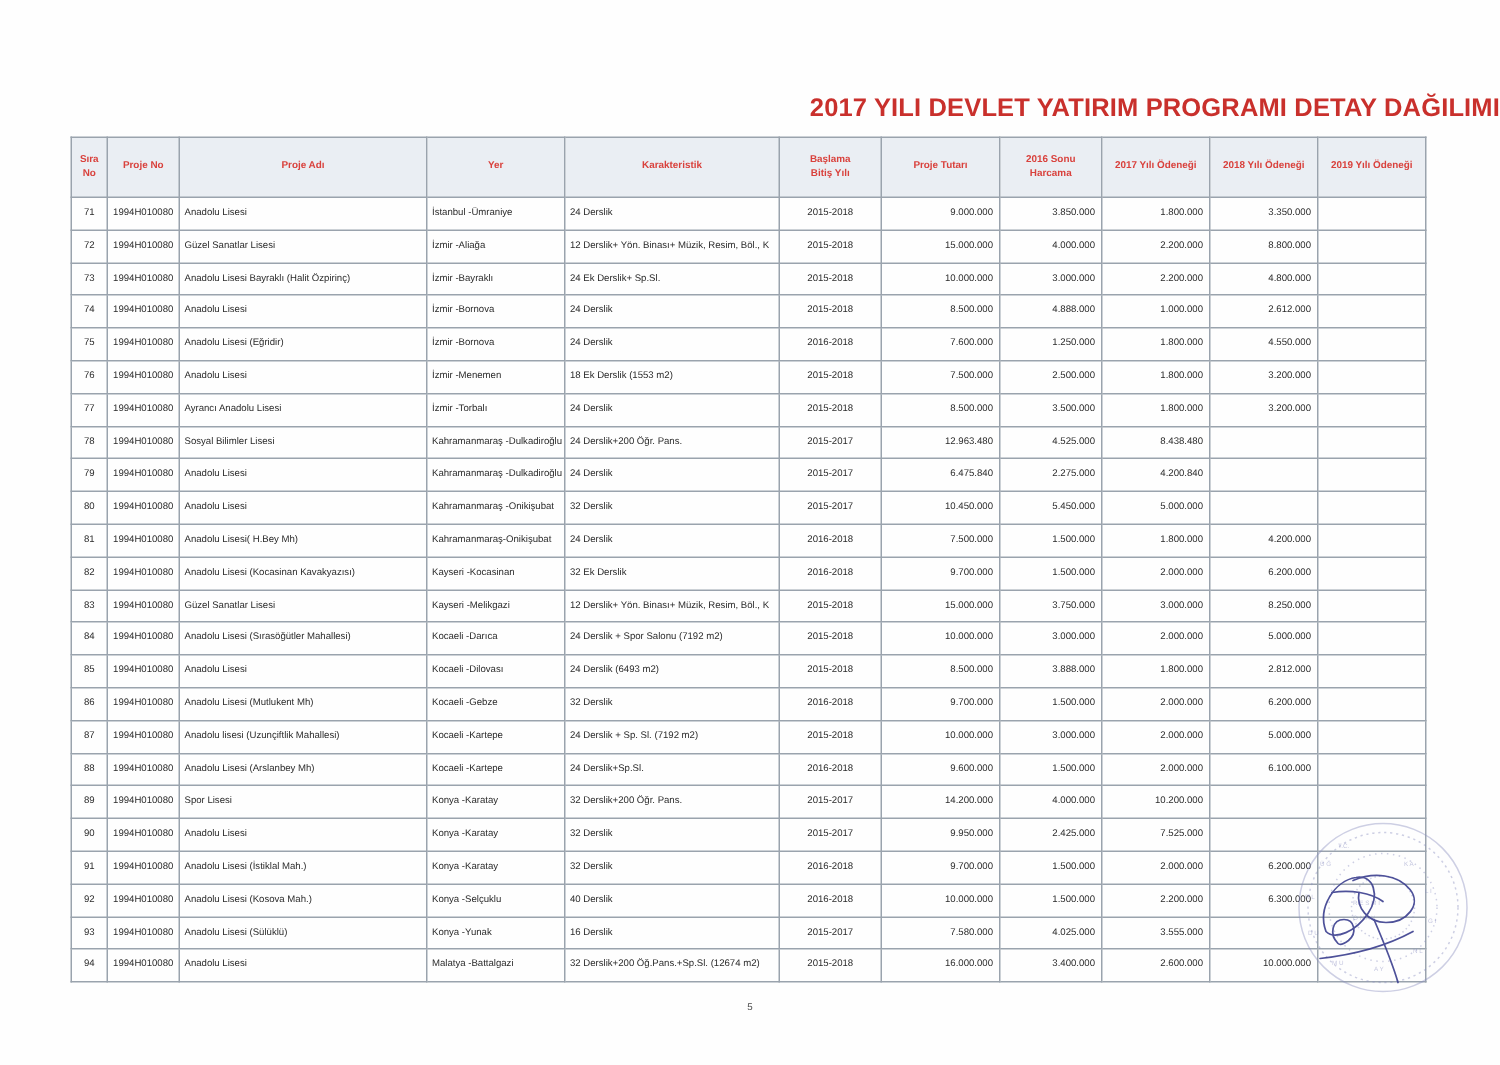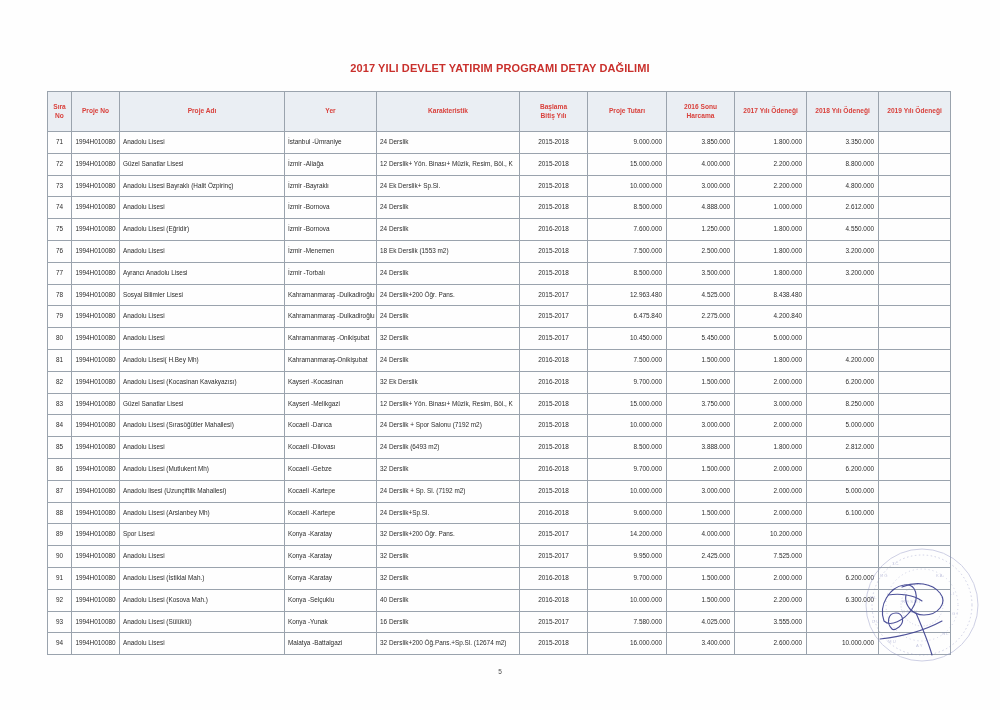--- a/index.html
+++ b/index.html
@@ -20,22 +20,22 @@
     width: 1000px;
     height: 710px;
     background: #fefefe;
   }
 
   
   .doc-title {
     position: absolute;
     left: 0; top: 62px;
     width: 1000px;
-    text-align: center;
-    font-size: 11px;
+    text-align: right;
+    font-size: 17px;
     font-weight: bold;
     color: #c9302c;
     letter-spacing: 0.1px;
     white-space: nowrap;
   }
 
   
   .table-wrap {
     position: absolute;
     left: 47px;

